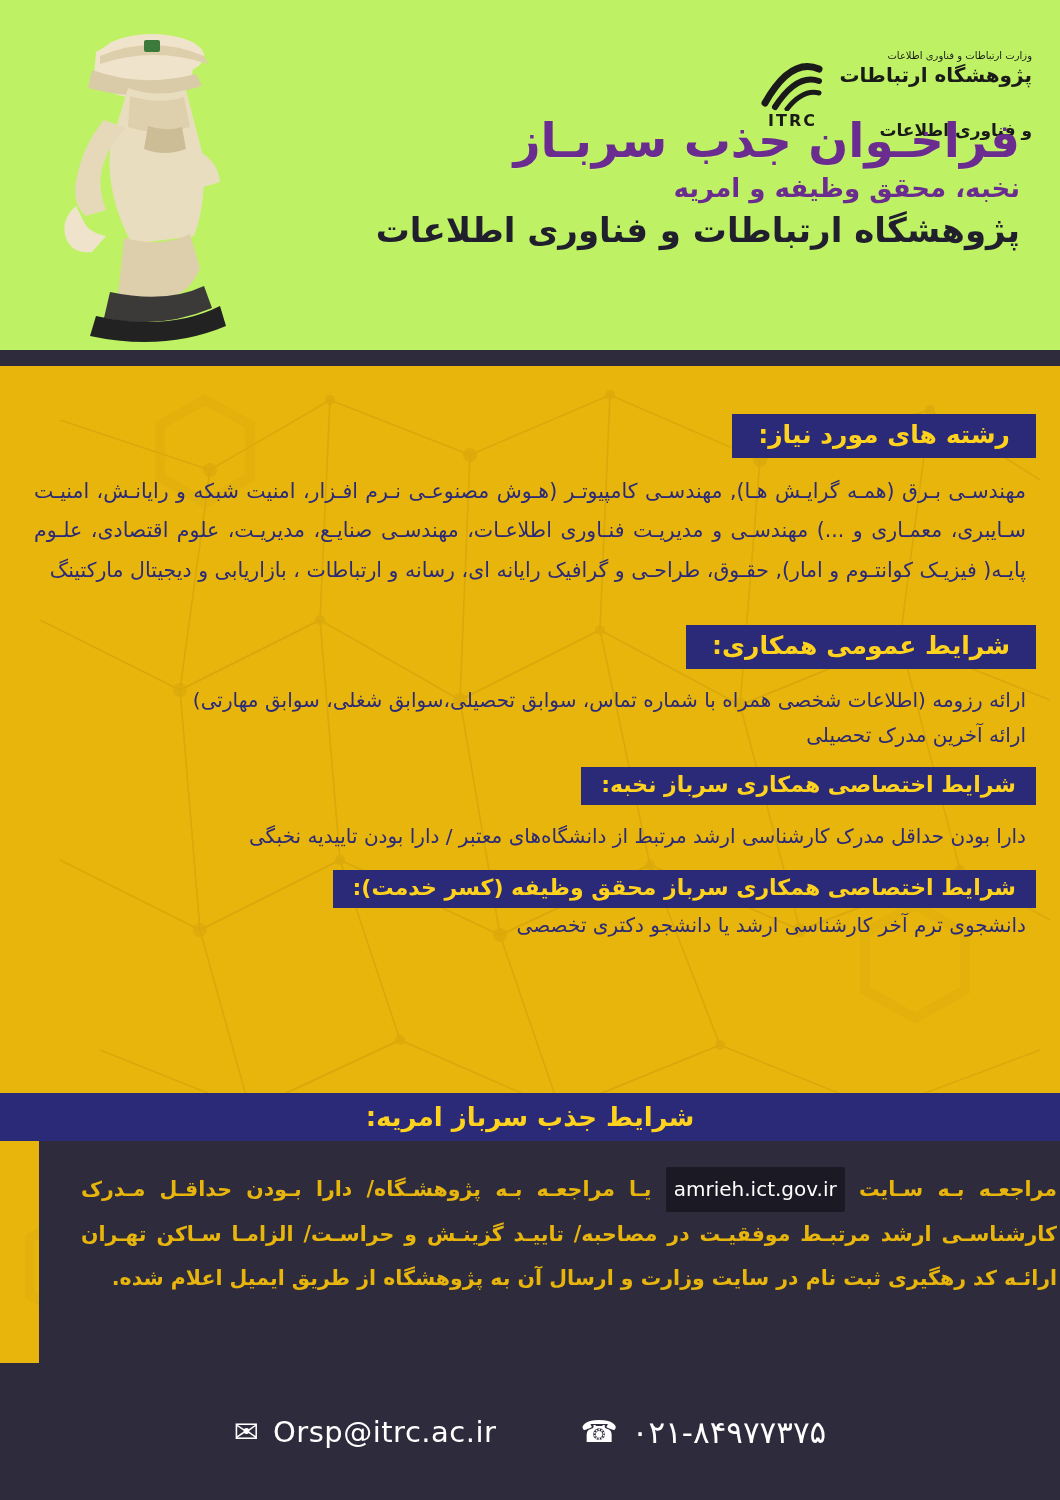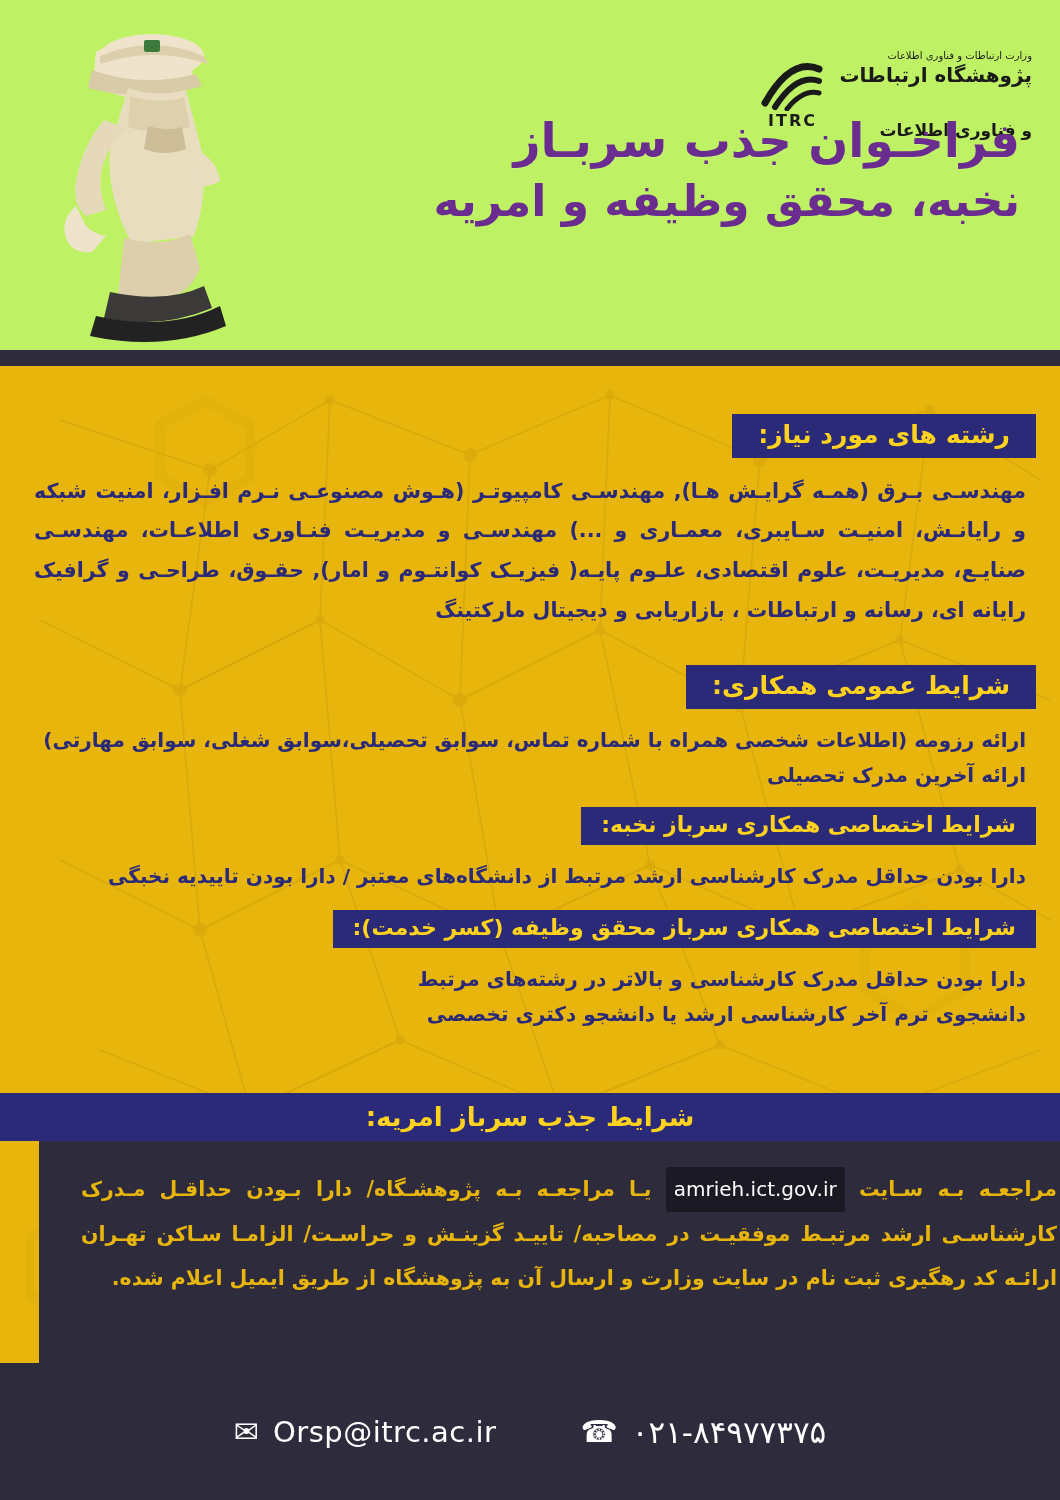--- a/index.html
+++ b/index.html
@@ -108,21 +108,21 @@
     color: #6b2c8f;
     font-size: 47px;
     font-weight: bold;
     letter-spacing: 1px;
     line-height: 1.25;
     white-space: nowrap;
     text-shadow: 0 1px 0 rgba(255,255,255,.15);
   }
   .title-stack .t2 {
     color: #6b2c8f;
-    font-size: 44px;
+    font-size: 26px;
     font-weight: bold;
     line-height: 1.35;
     white-space: nowrap;
   }
   .title-stack .t3 {
     color: #211f2e;
     font-size: 34px;
     font-weight: bold;
     line-height: 1.45;
     white-space: nowrap;
@@ -166,21 +166,21 @@
     text-align: right;
     padding-right: 24px;
     margin-left: 36px;
   }
 
   .body-text {
     color: #2b2a78;
     font-size: 20.5px;
     line-height: 1.95;
     text-align: justify;
-    font-weight: bold;
+    font-weight: normal;
     padding: 14px 34px 0 34px;
     direction: rtl;
   }
   .body-text.rt {
     text-align: right;
   }
   .body-text.compact {
     line-height: 1.75;
     font-size: 20px;
   }
@@ -360,20 +360,21 @@
           <path d="M18 46 Q40 12 62 20" stroke="#1a1a1a" stroke-width="6" fill="none" stroke-linecap="round"></path>
           <path d="M30 48 Q46 28 62 32" stroke="#1a1a1a" stroke-width="5" fill="none" stroke-linecap="round"></path>
         </svg>
         <span class="itrc">ITRC</span>
       </div>
     </div>
 
     <div class="title-stack">
       <div class="t1">فراخـوان جذب سربـاز</div>
       <div class="t2">نخبه، محقق وظیفه و امریه</div>
+      <div class="t3">پژوهشگاه ارتباطات و فناوری اطلاعات</div>
     </div>
   </div>
   <div class="header-bar-bottom"></div>
 
   <div class="main">
 
     <div class="head-row" style="margin-top:48px;">
       <span class="section-head">رشته های مورد نیاز:</span>
     </div>
     <div class="body-text">مهندسـی بـرق (همـه گرایـش هـا), مهندسـی کامپیوتـر (هـوش مصنوعـی نـرم افـزار، امنیت شبکه و رایانـش، امنیـت سـایبری، معمـاری و ...) مهندسـی و مدیریـت فنـاوری اطلاعـات، مهندسـی صنایـع، مدیریـت، علوم اقتصادی، علـوم پایـه( فیزیـک کوانتـوم و امار), حقـوق، طراحـی و گرافیک رایانه ای، رسانه و ارتباطات ، بازاریابی و دیجیتال مارکتینگ</div>
@@ -385,21 +386,20 @@
     <div class="body-text rt compact" style="padding-top:0;">ارائه آخرین مدرک تحصیلی</div>
 
     <div class="head-row" style="margin-top:14px;">
       <span class="section-head small">شرایط اختصاصی همکاری سرباز نخبه:</span>
     </div>
     <div class="body-text rt compact">دارا بودن حداقل مدرک کارشناسی ارشد مرتبط از دانشگاه‌های معتبر / دارا بودن تاییدیه نخبگی</div>
 
     <div class="head-row" style="margin-top:16px;">
       <span class="section-head small">شرایط اختصاصی همکاری سرباز محقق وظیفه (کسر خدمت):</span>
     </div>
-    <div class="body-text rt compact" style="padding-bottom:0;">دارا بودن حداقل مدرک کارشناسی و بالاتر در رشته‌های مرتبط</div>
     <div class="body-text rt compact" style="padding-top:0;">دانشجوی ترم آخر کارشناسی ارشد یا دانشجو دکتری تخصصی</div>
   </div>
 
   <div class="band band-title" style="top:1093px;">
     <span>شرایط جذب سرباز امریه:</span>
   </div>
 
   <div class="dark-block">
     <div class="dark-text">
       <span>مراجعـه بـه سـایت</span>

